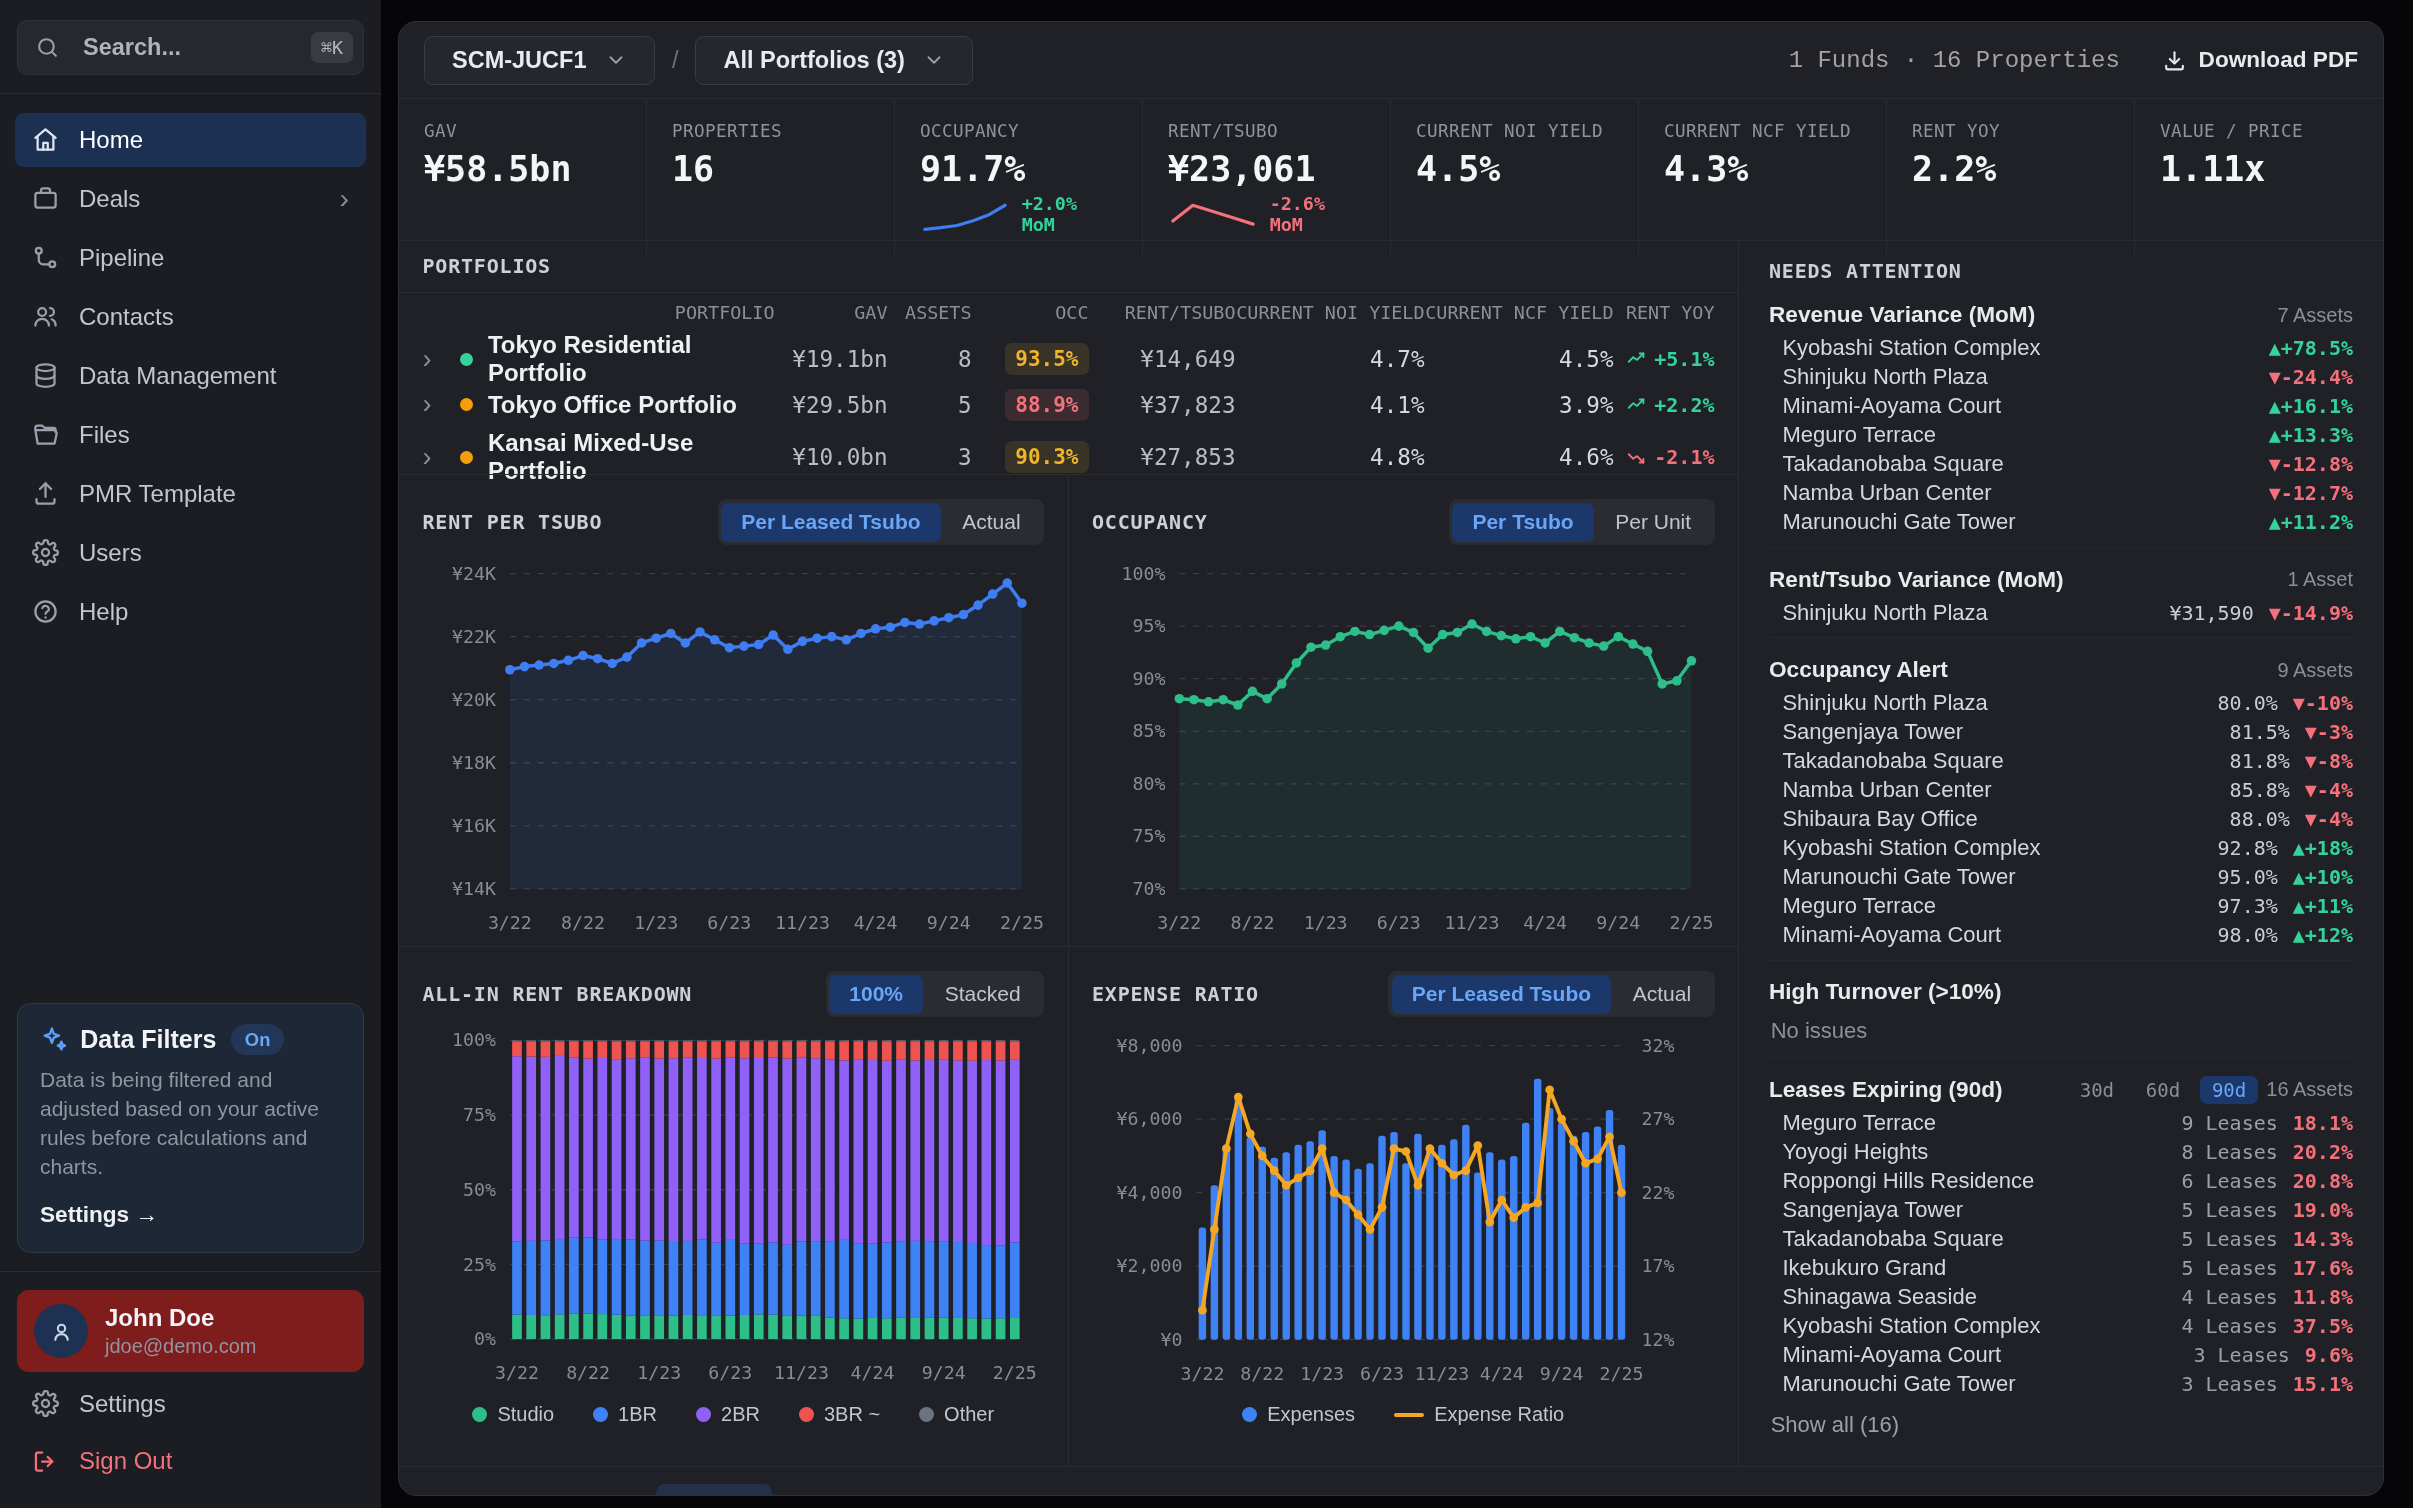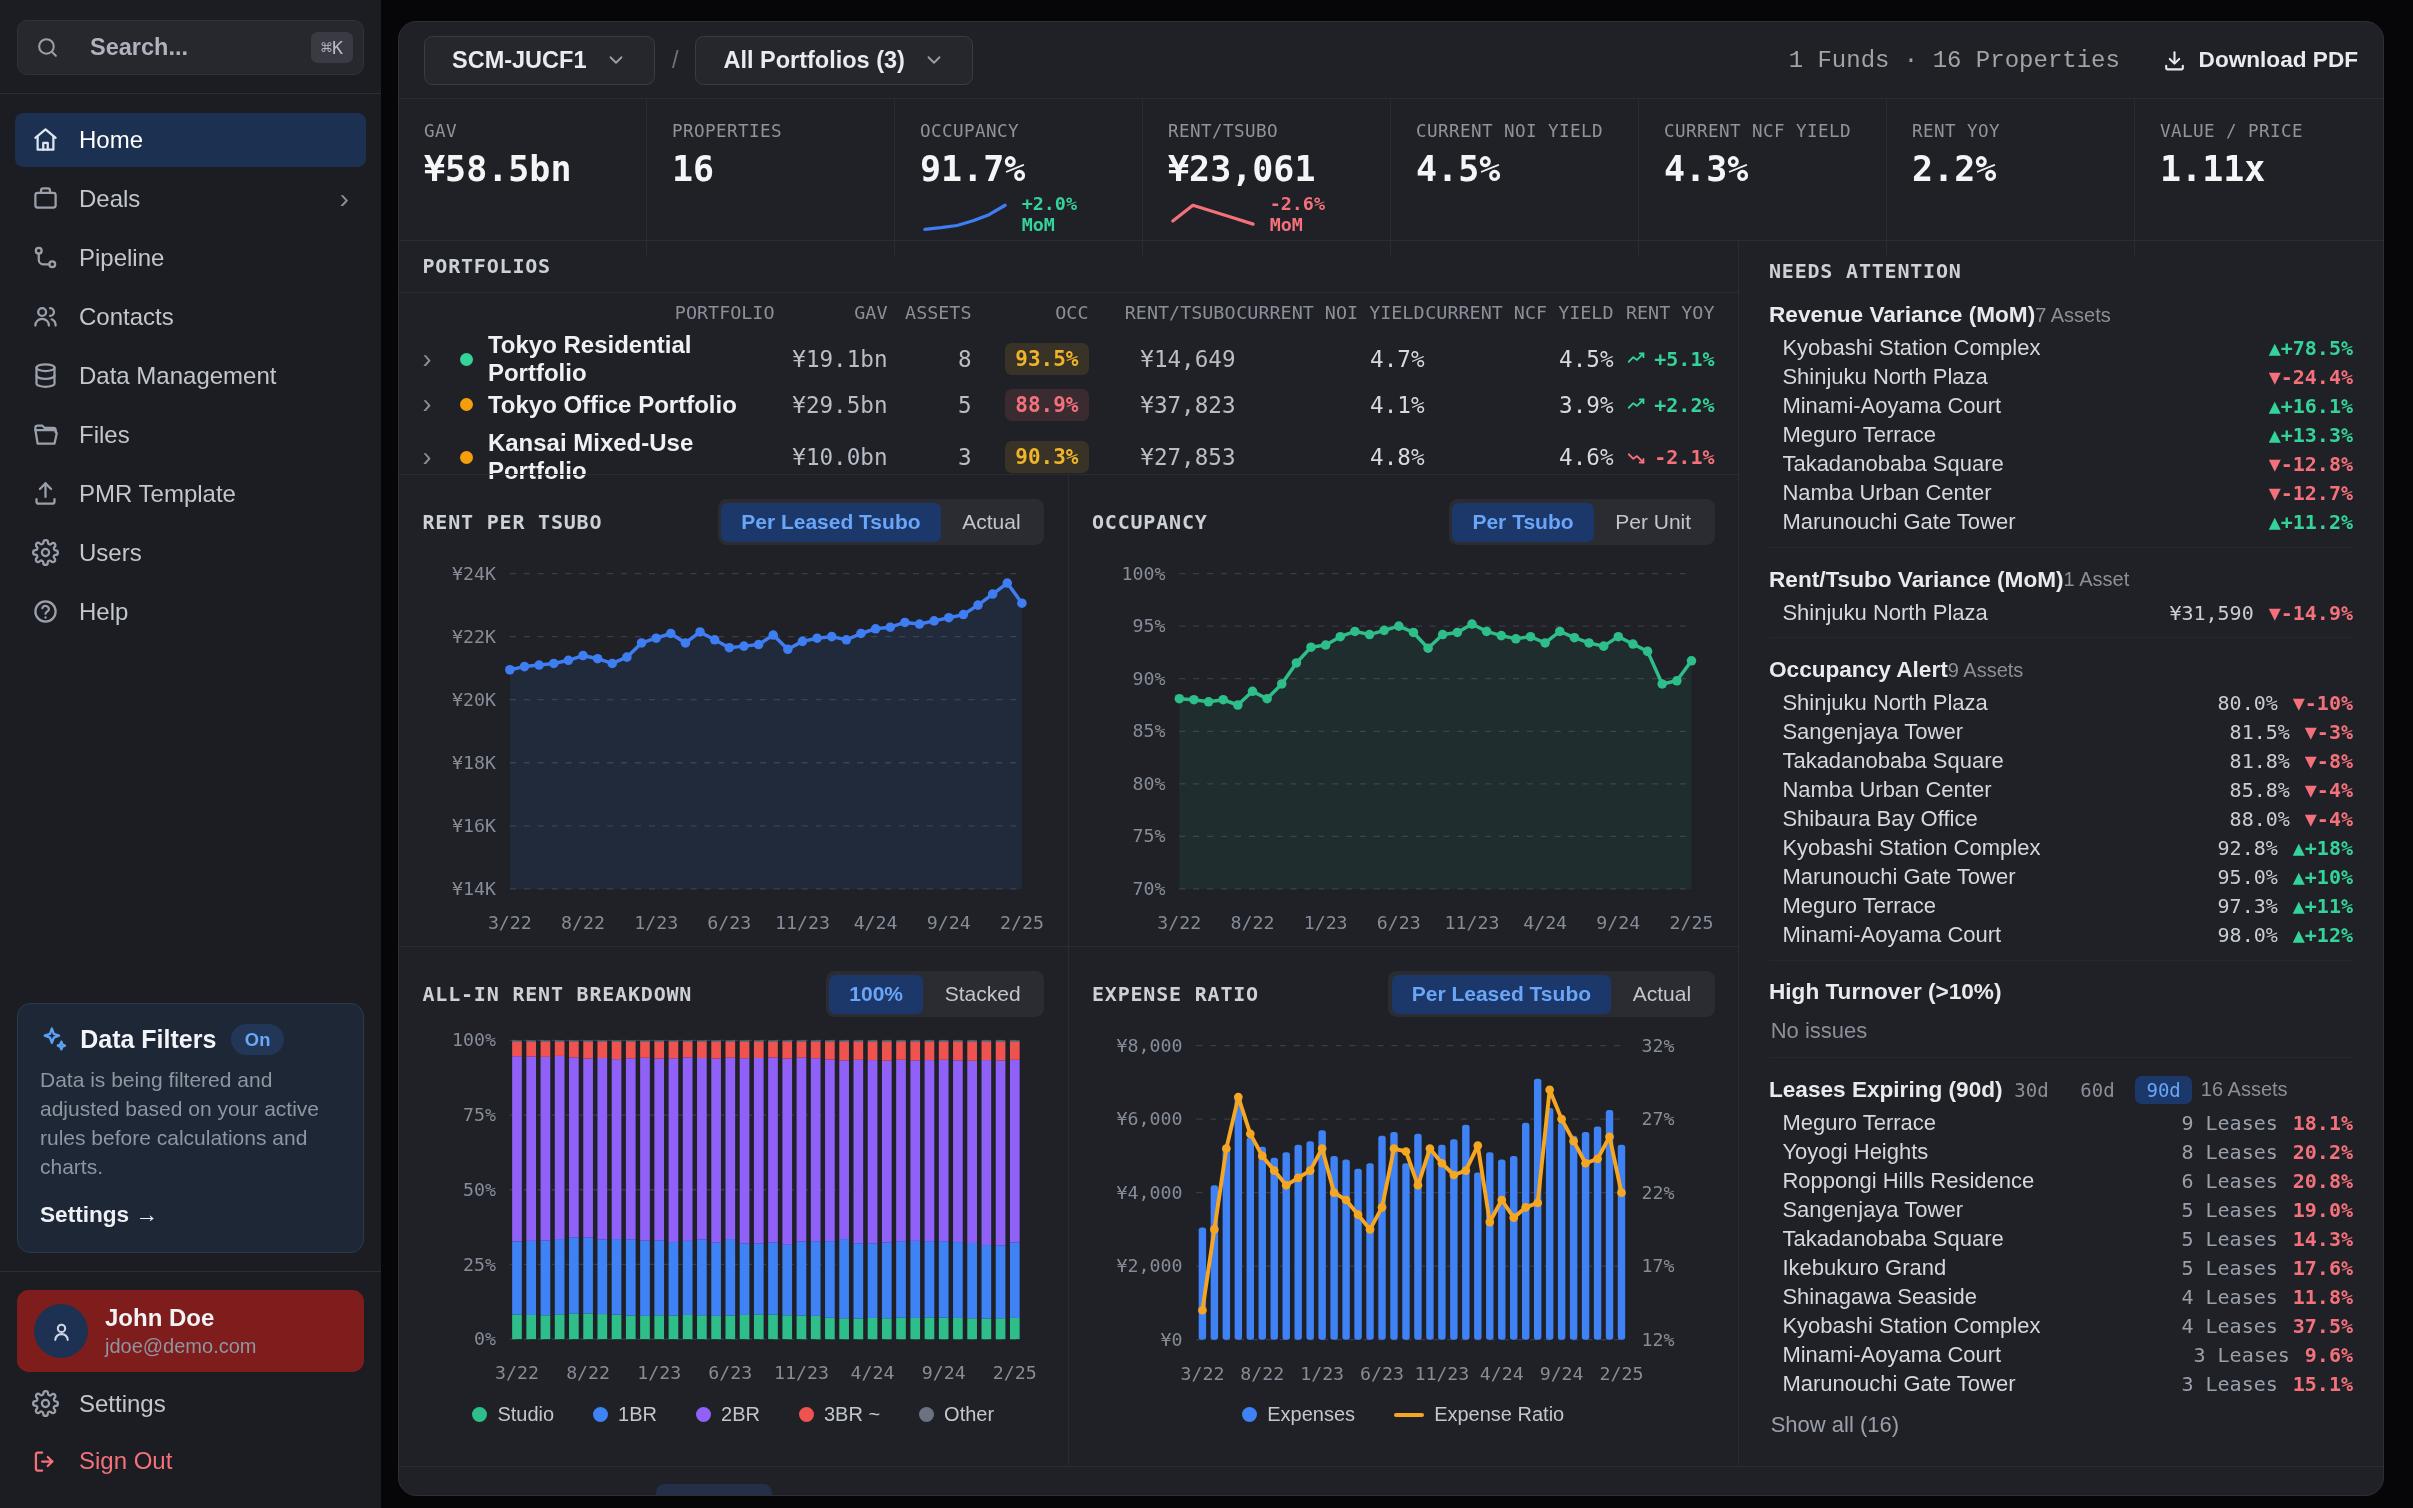--- a/index.html
+++ b/index.html
@@ -2,21 +2,21 @@
 <html style="font-size:13.4px"><head>
 <meta charset="utf-8">
 <style>
   *{margin:0;padding:0;box-sizing:border-box}
   html,body{background:#060608}
   body{width:2413px;height:1508px;font-family:"Liberation Sans",sans-serif;overflow:hidden;position:relative;color:#e7e9ee}
   .app{position:absolute;inset:0;display:flex}
 
   
   .sidebar{width:381px;height:1508px;background:#1c1d22;display:flex;flex-direction:column;padding:15px 0 20px;flex-shrink:0}
-  .search{margin:5px 17px 0;height:55px;background:#27282e;border:0.8px solid #313239;border-radius:10px;display:flex;align-items:center;gap:30px;padding:0 10px 0 17px;cursor:pointer}
+  .search{margin:5px 17px 0;height:55px;background:#27282e;border:0.8px solid #313239;border-radius:10px;display:flex;align-items:center;gap:23px;padding:0 10px 0 17px;cursor:pointer}
   .search .icon{color:#9aa0ab;display:flex}
   .search .icon svg{width:25px;height:25px}
   .s-txt{flex:1;font-size:23.5px;font-weight:700;color:#aeb3bd}
   .kbd{background:#3a3b42;border-radius:6.7px;padding:5px 10px;font-size:18.4px;color:#b4b8c0;font-family:"DejaVu Sans Mono",monospace}
   .sdivider{height:0.8px;background:#2c2d33;margin:18.4px 0}
   nav{display:flex;flex-direction:column;gap:5px;padding:0 15px}
   .nav-item{display:flex;align-items:center;gap:20px;height:54px;padding:0 17px;border-radius:8.4px;color:#c2c6cf;font-size:24px;cursor:pointer}
   .nav-item .icon{display:flex;color:#9aa0ab}
   .nav-item .icon svg{width:27px;height:27px}
   .nav-item.active{background:#1c3152;color:#fff}
@@ -101,21 +101,21 @@
   .legend{display:flex;justify-content:center;gap:39px;padding:6.7px 0 13.4px;align-items:center}
   .lg-item{display:flex;align-items:center;gap:10px;font-size:20px;color:#c2c6ce}
   .lg-dot{width:15px;height:15px;border-radius:50%}
   .lg-line{width:30px;height:4.2px;border-radius:2.5px}
 
   
   .attn{flex:1;padding:18.4px 30px 0;overflow:hidden}
   .attn-title{font-family:"DejaVu Sans Mono",monospace;font-size:20px;letter-spacing:0.8px;color:#ccd0d8;font-weight:700}
   .sec{padding:13.4px 0 10px}
   .sec + .sec{border-top:0.8px solid #26282e}
-  .sec-h{display:flex;align-items:center;justify-content:flex-start;height:37px}
+  .sec-h{display:flex;align-items:center;justify-content:space-between;height:37px}
   .sec-name{font-size:22.6px;font-weight:700;color:#e8eaee}
   .sec-right{display:flex;align-items:center;gap:8.4px}
   .sec-count{font-size:20px;color:#8b8f99}
   .chip{font-size:19px;color:#8b8f99;padding:3.4px 11.7px;border-radius:6.7px;cursor:pointer;font-family:"DejaVu Sans Mono",monospace}
   .chip.active{background:#1c3769;color:#6aa6f8}
   .sec-item{display:flex;align-items:center;justify-content:space-between;height:29px;padding-left:13.4px;cursor:pointer}
   .si-name{font-size:22px;color:#d5d8de}
   .si-right{display:flex;align-items:center;gap:15px;font-family:"DejaVu Sans Mono",monospace}
   .si-val{font-size:20px;color:#c9cdd5}
   .si-chg{font-size:20px;font-weight:700}

